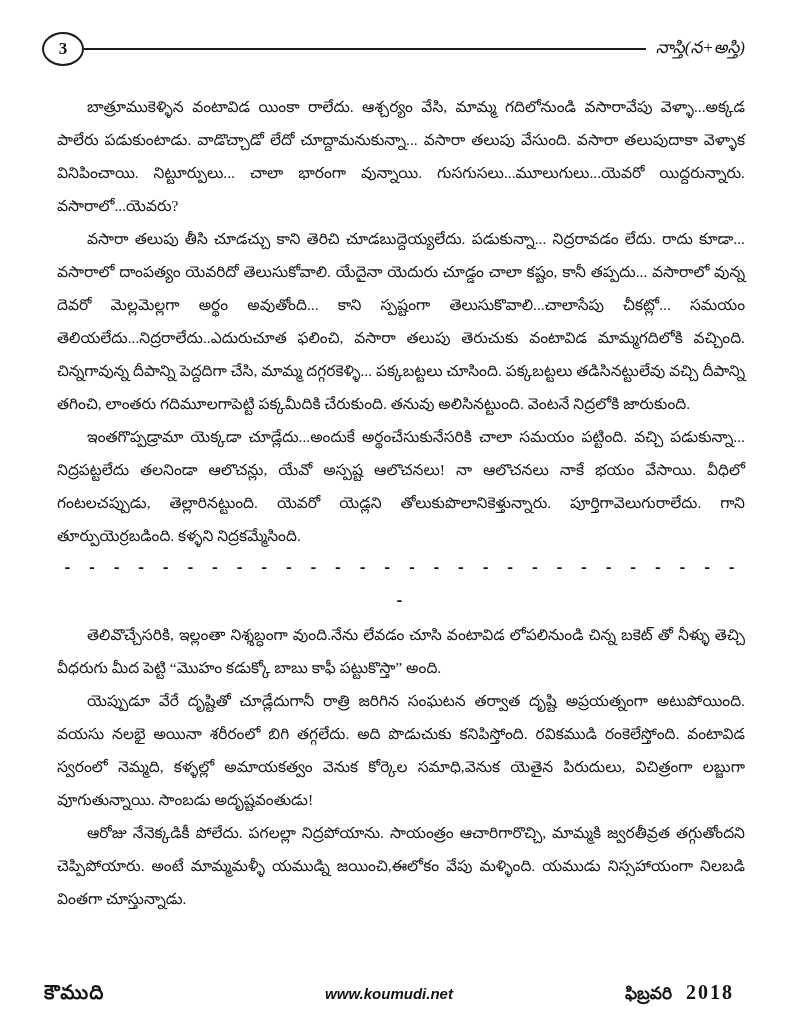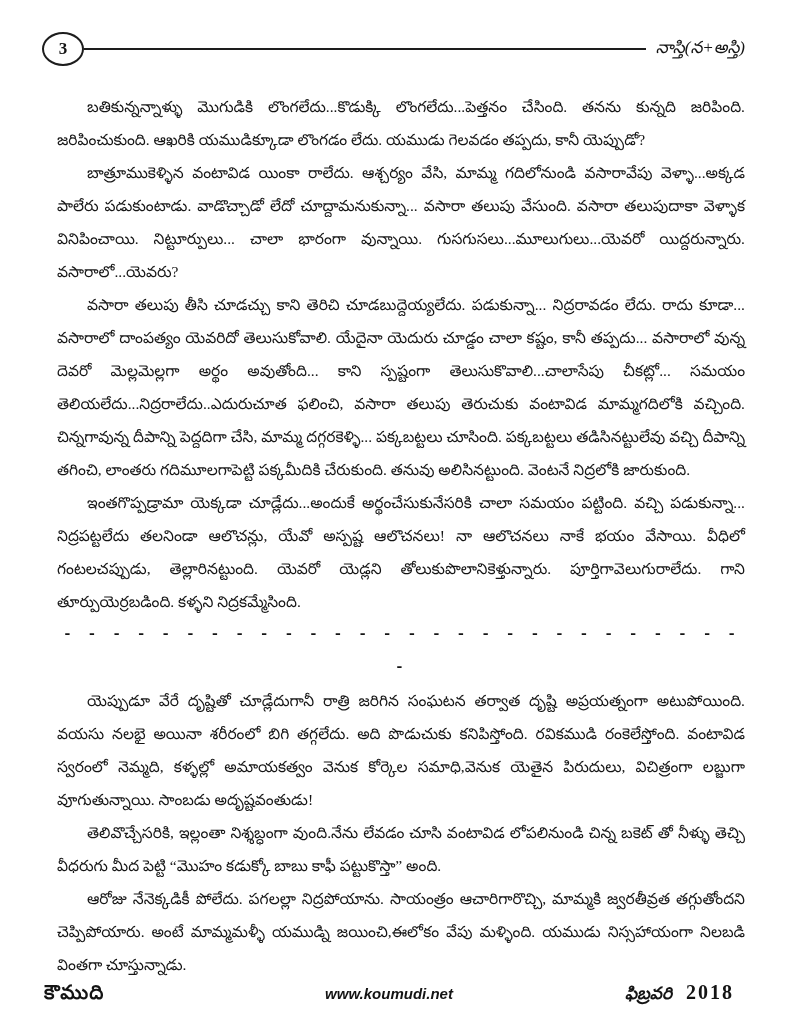--- a/index.html
+++ b/index.html
@@ -87,47 +87,45 @@
     font-size: 15px;
   }
   .issue {
     justify-self: end;
     white-space: nowrap;
   }
   .issue-month {
     font-size: 17px;
     font-weight: bold;
     margin-right: 14px;
-    font-style: italic;
   }
   .issue-year {
     font-size: 20px;
     font-weight: bold;
     letter-spacing: 2px;
   }
 </style>
 </head>
 <body>
 
 <div class="page">
 
   <div class="header">
     <div class="page-number-badge">3</div>
     <div class="header-rule"></div>
     <div class="page-title">నాస్తి(న+అస్తి)</div>
   </div>
 
   <div class="content">
-      <p>బతికున్నన్నాళ్ళు మొగుడికి లొంగలేదు...కొడుక్కి లొంగలేదు...పెత్తనం చేసింది. తనను కున్నది జరిపింది. జరిపించుకుంది. ఆఖరికి యముడిక్కూడా లొంగడం లేదు. యముడు గెలవడం తప్పదు, కానీ యెప్పుడో?</p>
       <p>బాత్రూముకెళ్ళిన వంటావిడ యింకా రాలేదు. ఆశ్చర్యం వేసి, మామ్మ గదిలోనుండి వసారావేపు వెళ్ళా...అక్కడ పాలేరు పడుకుంటాడు. వాడొచ్చాడో లేదో చూద్దామనుకున్నా... వసారా తలుపు వేసుంది. వసారా తలుపుదాకా వెళ్ళాక వినిపించాయి. నిట్టూర్పులు... చాలా భారంగా వున్నాయి. గుసగుసలు...మూలుగులు...యెవరో యిద్దరున్నారు. వసారాలో...యెవరు?</p>
       <p>వసారా తలుపు తీసి చూడచ్చు కాని తెరిచి చూడబుద్దెయ్యలేదు. పడుకున్నా... నిద్రరావడం లేదు. రాదు కూడా... వసారాలో దాంపత్యం యెవరిదో తెలుసుకోవాలి. యేదైనా యెదురు చూడ్డం చాలా కష్టం, కానీ తప్పదు... వసారాలో వున్న దెవరో మెల్లమెల్లగా అర్థం అవుతోంది... కాని స్పష్టంగా తెలుసుకొవాలి...చాలాసేపు చీకట్లో... సమయం తెలియలేదు...నిద్రరాలేదు..ఎదురుచూత ఫలించి, వసారా తలుపు తెరుచుకు వంటావిడ మామ్మగదిలోకి వచ్చింది. చిన్నగావున్న దీపాన్ని పెద్దదిగా చేసి, మామ్మ దగ్గరకెళ్ళి... పక్కబట్టలు చూసింది. పక్కబట్టలు తడిసినట్టులేవు వచ్చి దీపాన్ని తగించి, లాంతరు గదిమూలగాపెట్టి పక్కమీదికి చేరుకుంది. తనువు అలిసినట్టుంది. వెంటనే నిద్రలోకి జారుకుంది.</p>
       <p>ఇంతగొప్పడ్రామా యెక్కడా చూడ్లేదు...అందుకే అర్థంచేసుకునేసరికి చాలా సమయం పట్టింది. వచ్చి పడుకున్నా... నిద్రపట్టలేదు తలనిండా ఆలొచన్లు, యేవో అస్పష్ట ఆలొచనలు! నా ఆలొచనలు నాకే భయం వేసాయి. వీధిలో గంటలచప్పుడు, తెల్లారినట్టుంది. యెవరో యెడ్లని తోలుకుపొలానికెళ్తున్నారు. పూర్తిగావెలుగురాలేదు. గాని తూర్పుయెర్రబడింది. కళ్ళని నిద్రకమ్మేసింది.</p>
       <p class="separator">- - - - - - - - - - - - - - - - - - - - - - - - - - - - -</p>
+      <p>తెలివొచ్చేసరికి, ఇల్లంతా నిశ్శబ్ధంగా వుంది.నేను లేవడం చూసి వంటావిడ లోపలినుండి చిన్న బకెట్ తో నీళ్ళు తెచ్చి వీధరుగు మీద పెట్టి “మొహం కడుక్కో బాబు కాఫీ పట్టుకొస్తా” అంది.</p>
       <p>యెప్పుడూ వేరే దృష్టితో చూడ్లేదుగానీ రాత్రి జరిగిన సంఘటన తర్వాత దృష్టి అప్రయత్నంగా అటుపోయింది. వయసు నలభై అయినా శరీరంలో బిగి తగ్గలేదు. అది పొడుచుకు కనిపిస్తోంది. రవికముడి రంకెలేస్తోంది. వంటావిడ స్వరంలో నెమ్మది, కళ్ళల్లో అమాయకత్వం వెనుక కోర్కెల సమాధి,వెనుక యెతైన పిరుదులు, విచిత్రంగా లబ్జుగా వూగుతున్నాయి. సాంబడు అదృష్టవంతుడు!</p>
-      <p>తెలివొచ్చేసరికి, ఇల్లంతా నిశ్శబ్ధంగా వుంది.నేను లేవడం చూసి వంటావిడ లోపలినుండి చిన్న బకెట్ తో నీళ్ళు తెచ్చి వీధరుగు మీద పెట్టి “మొహం కడుక్కో బాబు కాఫీ పట్టుకొస్తా” అంది.</p>
       <p>ఆరోజు నేనెక్కడికీ పోలేదు. పగలల్లా నిద్రపోయాను. సాయంత్రం ఆచారిగారొచ్చి, మామ్మకి జ్వరతీవ్రత తగ్గుతోందని చెప్పిపోయారు. అంటే మామ్మమళ్ళీ యముడ్ని జయించి,ఈలోకం వేపు మళ్ళింది. యముడు నిస్సహాయంగా నిలబడి వింతగా చూస్తున్నాడు.</p>
     </div>
 
   <div class="footer">
     <div class="magazine-logo">కౌముది</div>
     <div class="website-url">www.koumudi.net</div>
     <div class="issue">
       <span class="issue-month">ఫిబ్రవరి</span><span class="issue-year">2018</span>
     </div>
   </div>

